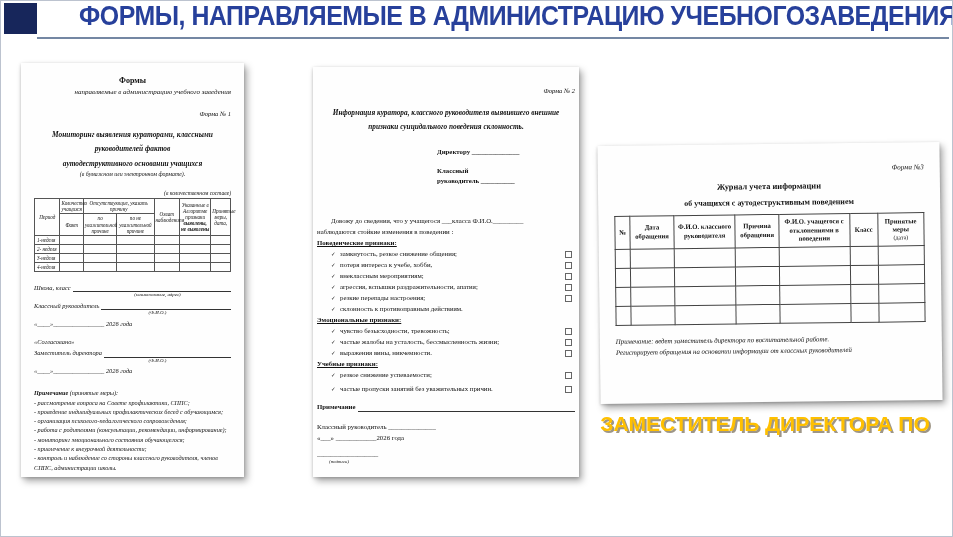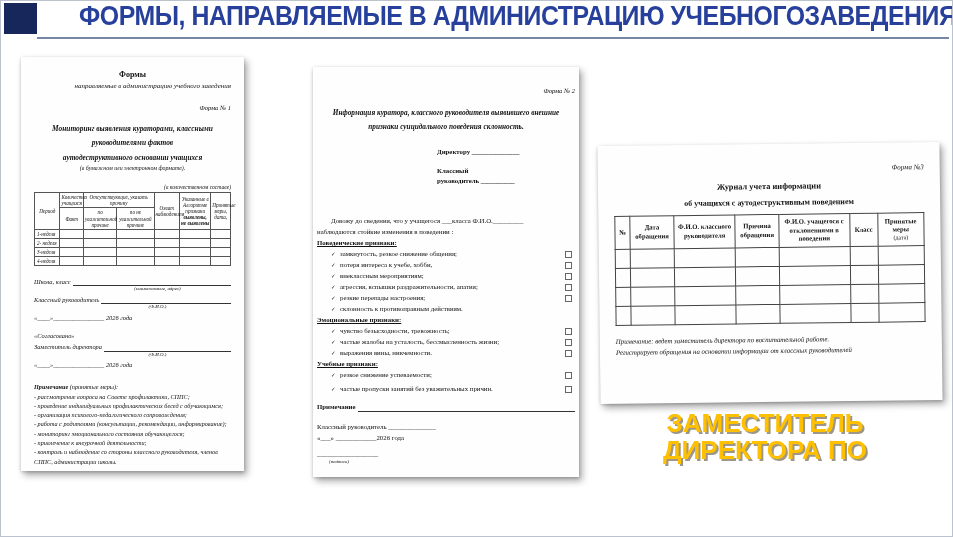--- a/index.html
+++ b/index.html
@@ -18,21 +18,21 @@
   .header-rule { position:absolute; left:36px; right:3px; top:36px; height:2px; background:#7487a3; }
 
   
   .page {
     position:absolute; background:#fefefe; box-sizing:border-box; color:#111;
     font-family:"Liberation Serif", serif;
     box-shadow: 3px 4px 7px rgba(0,0,0,0.35), 0 1px 3px rgba(0,0,0,0.2);
   }
 
   
-  .doc1 { left:20px; top:56px; width:223px; height:414px; padding:13px 13px; font-size:6.5px; font-style:italic; line-height:1.3; }
+  .doc1 { left:20px; top:62px; width:223px; height:414px; padding:13px 13px; font-size:6.5px; font-style:italic; line-height:1.3; }
   .d1-title { text-align:center; font-weight:bold; font-style:normal; font-size:8px; }
   .d1-sub { text-align:right; font-size:7px; margin-top:2px; }
   .d1-formno { text-align:right; font-size:6.5px; margin-top:13px; }
   .d1-main { text-align:center; font-weight:bold; font-size:7.4px; margin-top:9px; line-height:1.95; }
   .d1-fmt { text-align:center; font-size:5.9px; }
   .d1-qty { text-align:right; font-size:5.6px; margin-top:11px; margin-bottom:1px; }
   .d1-table { width:100%; border-collapse:collapse; font-size:5.1px; line-height:1.2; text-align:center; table-layout:fixed; }
   .d1-table th, .d1-table td { border:0.7px solid #555; padding:1px; font-weight:normal; vertical-align:middle; }
   .d1-table td.rowlbl { text-align:left; padding-left:2px; }
   .d1-table td.empty { height:6px; }
@@ -73,37 +73,37 @@
   .d3-table td { border:0.8px solid #444; height:16px; }
   .d3-sub { font-weight:normal; font-size:5.9px; }
   .d3-notes { margin-top:11px; font-style:italic; font-size:6.8px; line-height:1.6; }
 
   
   .caption {
     position:absolute; font-weight:bold; color:#ffc000;
     text-shadow:2px 2px 0 rgba(125,115,95,0.75);
   }
   .caption-left { left:20px; top:485px; width:560px; text-align:center; font-size:21px; letter-spacing:0.2px; }
-  .caption-right { left:588px; top:409px; width:352px; text-align:center; font-size:26px; line-height:27px; }
+  .caption-right { left:588px; top:409px; width:352px; text-align:center; font-size:21px; line-height:27px; }
 </style>
 </head>
 <body>
 
 <div class="slide">
 
   <div class="navy-square"></div>
   <div class="header-title">ФОРМЫ, НАПРАВЛЯЕМЫЕ В АДМИНИСТРАЦИЮ УЧЕБНОГОЗАВЕДЕНИЯ</div>
   <div class="header-rule"></div>
 
   <div class="page doc1">
     <div class="d1-title">Формы</div>
     <div class="d1-sub">направляемые в администрацию учебного заведения</div>
     <div class="d1-formno">Форма № 1</div>
     <div class="d1-main">
-      <div>Мониторинг выявления кураторами, классными руководителями фактов</div>
+      <div>Мониторинг выявления кураторами, классными руководителей фактов</div>
       <div>аутодеструктивного основании учащихся</div>
     </div>
     <div class="d1-fmt">(в бумажном или электронном формате).</div>
     <div class="d1-qty">(в количественном составе)</div>
 
     <table class="d1-table">
       <colgroup>
         <col style="width:13%">
           <col style="width:12%">
           <col style="width:17%">

